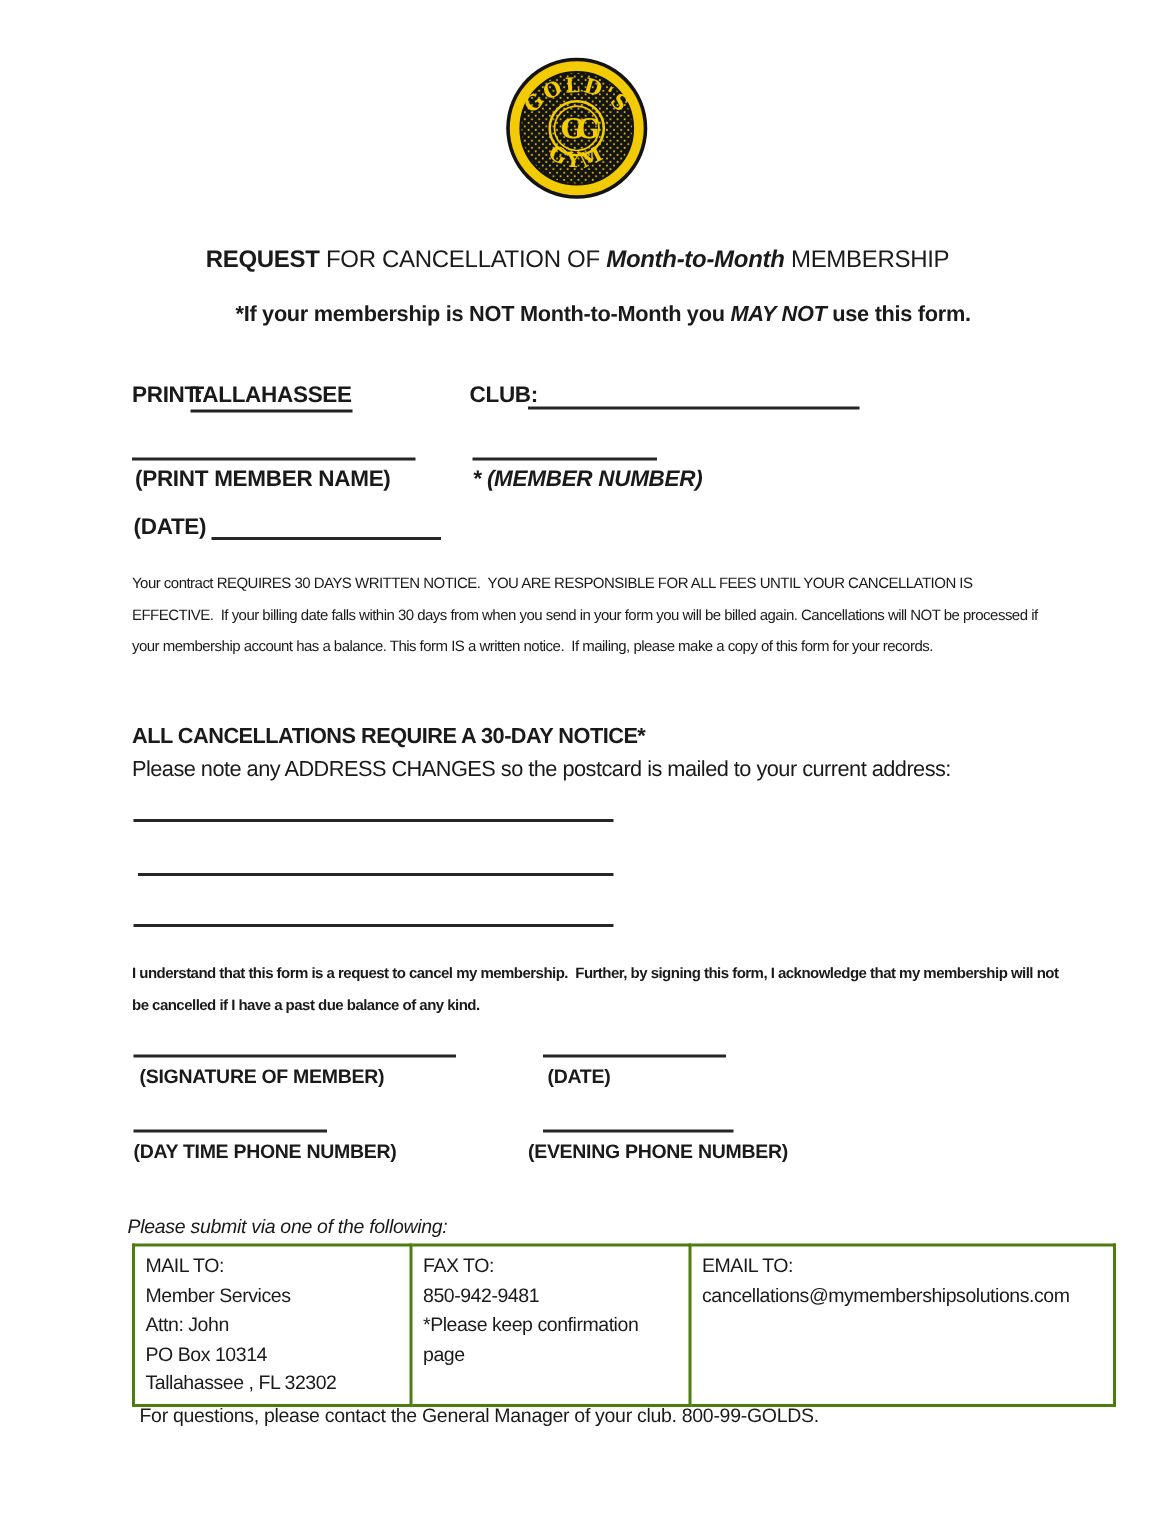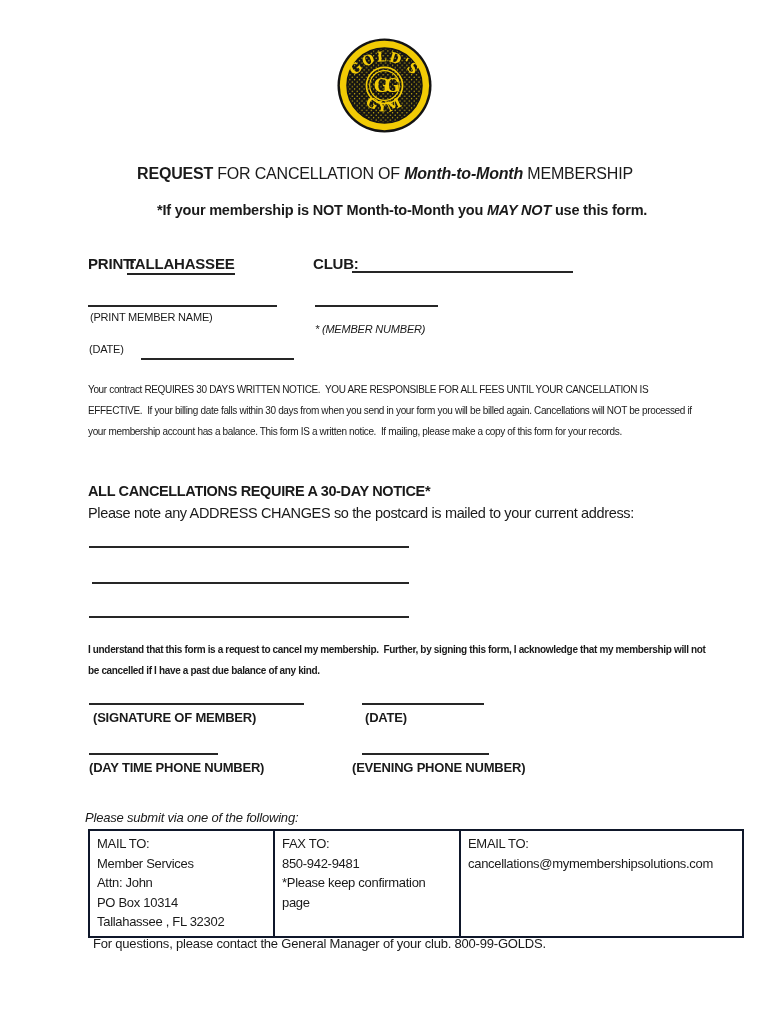--- a/index.html
+++ b/index.html
@@ -6,50 +6,50 @@
   body{
     width:770px;height:1024px;background:#ffffff;
     font-family:"Liberation Sans",sans-serif;color:#1a1a1a;
     -webkit-font-smoothing:antialiased;
   }
   .page{position:relative;width:770px;height:1024px;background:#fff;overflow:hidden;}
   .abs{position:absolute;}
   .pre{white-space:pre-wrap;}
   .b{font-weight:bold;}
   .bi{font-weight:bold;font-style:italic;}
-  .i{font-style:italic;margin-top:12px;}
+  .i{font-style:italic;}
 
   .logo{left:337px;top:38px;width:95px;height:95px;}
 
   .title{left:0;top:165px;width:770px;text-align:center;font-size:16px;letter-spacing:-0.2px;}
   .warning{left:157px;top:202px;font-size:14.5px;font-weight:bold;letter-spacing:-0.2px;}
 
   .label15{font-size:15px;font-weight:bold;letter-spacing:-0.2px;}
-  .label14{font-size:11px;font-weight:normal;letter-spacing:-0.2px;}
+  .label14{font-size:15px;font-weight:bold;letter-spacing:-0.2px;}
   .label13{font-size:13px;font-weight:bold;letter-spacing:-0.2px;}
 
   .city-row{top:255px;}
   .underlined{border-bottom:2px solid #222;padding-bottom:1px;}
 
   .blank{border-bottom:2px solid #262626;height:15px;}
 
   .body-par{font-size:10px;line-height:21px;letter-spacing:-0.35px;}
   .cancel-sec{top:481px;left:88px;width:620px;font-size:14.5px;line-height:21.5px;letter-spacing:-0.35px;}
   .cancel-sec .hd{font-weight:bold;}
 
   .ack{top:639px;left:88px;width:622px;font-weight:bold;}
 
   .submit-intro{top:810px;left:85px;font-size:13px;font-style:italic;letter-spacing:-0.2px;}
 
   table.submit{
     position:absolute;left:88px;top:829px;width:606px;
     border-collapse:collapse;table-layout:fixed;
   }
   table.submit td{
-    border:2px solid #0f172a;vertical-align:top;
+    border:2px solid #4d7c0f;vertical-align:top;
     padding:3px 7px 4px 7px;font-size:13px;line-height:19.5px;letter-spacing:-0.3px;
   }
   td.c1{width:169px;} td.c2{width:170px;} td.c3{width:267px;}
 
   .footer{top:936px;left:93px;font-size:13px;letter-spacing:-0.2px;}
 </style>
 </head>
 <body>
 
 <div class="page">

